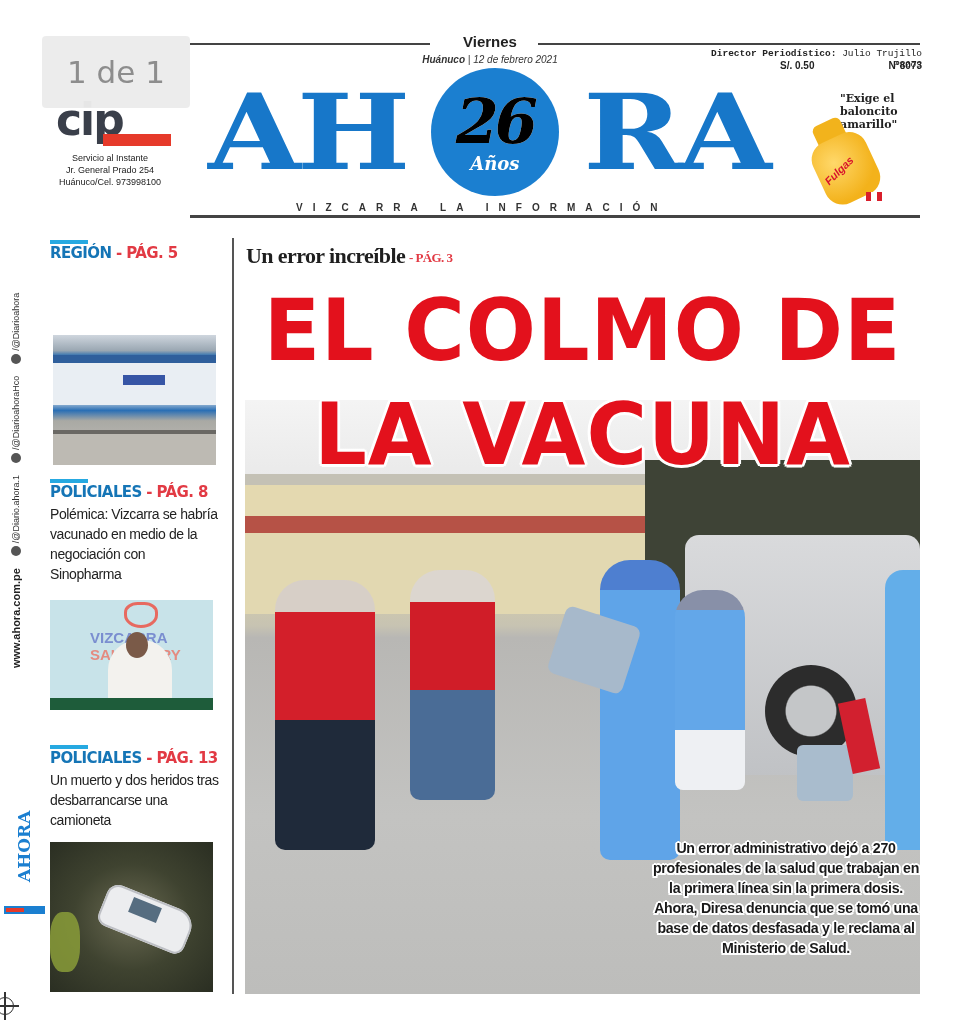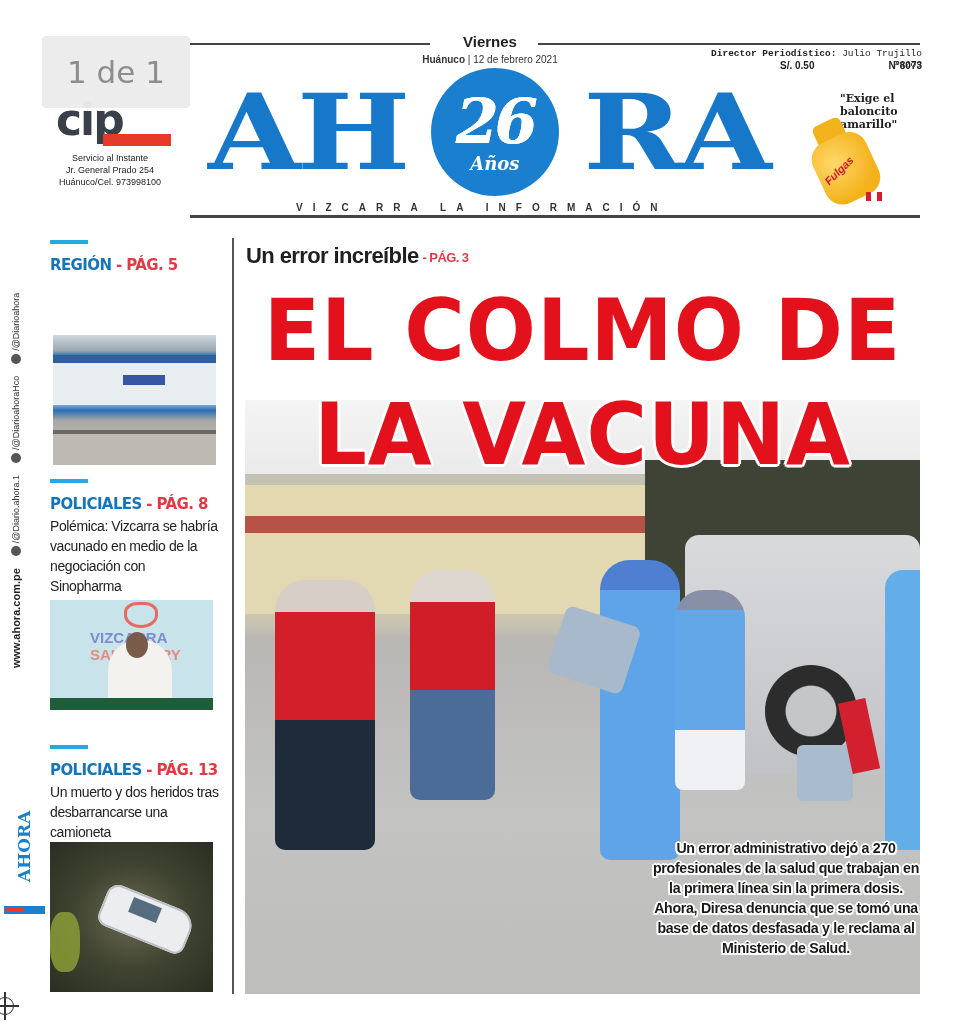--- a/index.html
+++ b/index.html
@@ -11,33 +11,33 @@
   
   .page-pill { left: 42px; top: 36px; width: 148px; height: 72px; background: #ececec; border-radius: 4px;
     display: flex; align-items: center; justify-content: center; color: #8a8a8a; font-size: 31px; font-family: "DejaVu Sans", sans-serif; z-index: 10; opacity: 0.97; }
 
   
   .hr-top-left { left: 190px; top: 43px; width: 240px; height: 2px; background: #444; }
   .hr-top-right { left: 538px; top: 43px; width: 382px; height: 2px; background: #444; }
   .hr-bottom { left: 190px; top: 215px; width: 730px; height: 3px; background: #444; }
 
   .day { left: 440px; top: 33px; width: 100px; text-align: center; font-weight: bold; font-size: 15px; color: #222; }
-  .date-line { left: 400px; top: 54px; width: 180px; text-align: center; font-size: 10px; color: #333; }
+  .date-line { left: 400px; top: 54px; width: 180px; text-align: center; font-size: 10px; color: #333; font-style: italic; }
   .date-line b { font-weight: bold; }
 
   
   .cip-logo { left: 56px; top: 98px; font-size: 44px; font-weight: bold; color: #3a3f4a; letter-spacing: -2px; font-family: "DejaVu Sans", sans-serif; line-height: 1; }
   .cip-bar { left: 103px; top: 134px; width: 68px; height: 12px; background: #e63a2a; }
   .cip-text { left: 40px; top: 152px; width: 140px; text-align: center; font-size: 9px; line-height: 12px; color: #222; }
 
   
   .masthead { left: 208px; top: 76px; width: 560px; height: 112px; display: flex; align-items: center; justify-content: space-between; }
   .mast-letters { font-family: "DejaVu Serif", serif; font-weight: bold; color: #1777c9; font-size: 120px; line-height: 1; letter-spacing: -4px; transform: scaleY(0.88); }
   .mast-circle { width: 128px; height: 128px; border-radius: 50%; background: #1b7fd0; display: flex; flex-direction: column; align-items: center; justify-content: center; color: #fff; margin: 0 -4px; }
-  .mast-26 { font-family: "DejaVu Serif", serif; font-size: 62px; font-weight: bold; font-style: italic; line-height: 1; color: #ffffff; text-shadow: 0 0 0 #fff; letter-spacing: -4px; }
+  .mast-26 { font-family: "DejaVu Serif", serif; font-size: 62px; font-weight: bold; font-style: italic; line-height: 1; color: #000000; text-shadow: 0 0 0 #fff; letter-spacing: -4px; }
   .mast-anos { font-family: "DejaVu Serif", serif; font-style: italic; font-weight: bold; font-size: 18px; line-height: 1; margin-top: 2px; }
   .tagline { left: 296px; top: 202px; font-size: 10px; font-weight: bold; letter-spacing: 10px; color: #333; }
 
   
   .director { left: 700px; top: 48px; width: 222px; text-align: right; font-size: 9.5px; color: #222; font-family: Liberation Mono, monospace; }
   .director b { font-weight: bold; }
   .price-row { left: 780px; top: 60px; width: 142px; display: flex; justify-content: space-between; font-size: 10px; font-weight: bold; color: #222; }
 
   
   .fulgas-quote { left: 840px; top: 92px; width: 80px; font-family: "DejaVu Serif", serif; font-weight: bold; font-size: 11px; line-height: 13px; color: #222; }
@@ -56,21 +56,21 @@
   .vbar { left: 4px; top: 906px; width: 41px; height: 8px; background: #1b7fd0; }
   .vbar span { display: block; width: 18px; height: 4px; margin: 2px; background: #e63a2a; }
   .crosshair { left: -4px; top: 997px; width: 18px; height: 18px; border: 1.5px solid #333; border-radius: 50%; }
   .crosshair::before { content: ""; position: absolute; left: -6px; top: 7px; width: 28px; height: 1.5px; background: #333; }
   .crosshair::after { content: ""; position: absolute; left: 7px; top: -6px; width: 1.5px; height: 28px; background: #333; }
 
   
   .col-divider { left: 232px; top: 238px; width: 2px; height: 756px; background: #555; }
   .sec-accent { width: 38px; height: 4px; background: #26a9e1; }
   .sec { left: 50px; width: 170px; }
-  .sec-head { font-weight: bold; font-size: 15px; margin-top: 12px; white-space: nowrap; font-family: "DejaVu Sans", sans-serif; letter-spacing: -0.6px; }
+  .sec-head { font-weight: bold; font-size: 15px; margin-top: 0; white-space: nowrap; font-family: "DejaVu Sans", sans-serif; letter-spacing: -0.6px; }
   .sec-head .cat { color: #1575b6; }
   .sec-head .pg { color: #e23a44; }
   .sec-body { font-size: 14px; line-height: 20px; color: #222; margin-top: 3px; letter-spacing: -0.4px; }
 
   .thumb { position: absolute; overflow: hidden; }
   .thumb1 { left: 53px; top: 335px; width: 163px; height: 130px; background: linear-gradient(180deg, #cfd6de 0%, #9aa7b2 12%, #2d6fb0 16%, #e7eef2 28%, #d8dfe5 50%, #2a6fb5 58%, #a9a9a4 66%, #c7c4bd 100%); }
   .thumb1 .bld { position: absolute; left: 0; top: 20px; width: 163px; height: 50px; border-top: 8px solid #2f5f9c; background: #e9eef3; }
   .thumb1 .sign { position: absolute; left: 70px; top: 40px; width: 42px; height: 10px; background: #3655a5; }
   .thumb1 .road { position: absolute; left: 0; top: 95px; width: 163px; height: 35px; background: #bdbab3; border-top: 4px solid #6a6864; }
 
@@ -81,21 +81,21 @@
   .thumb2 .person { position: absolute; left: 58px; top: 40px; width: 64px; height: 64px; border-radius: 30px 30px 6px 6px; background: #f3f2ee; }
   .thumb2 .head { position: absolute; left: 76px; top: 32px; width: 22px; height: 26px; border-radius: 50%; background: #7a5a48; }
   .thumb2 .table { position: absolute; left: 0; top: 98px; width: 163px; height: 12px; background: #1e5c3a; }
 
   .thumb3 { left: 50px; top: 842px; width: 163px; height: 150px; background: radial-gradient(ellipse at 50% 50%, #6a6a52 0%, #3f4330 50%, #2a2e22 100%); }
   .thumb3 .car { position: absolute; left: 50px; top: 55px; width: 92px; height: 44px; background: #ecedef; border-radius: 12px 18px 10px 10px; transform: rotate(22deg); box-shadow: inset 0 0 0 2px #bdbfc4; }
   .thumb3 .win { position: absolute; left: 80px; top: 60px; width: 30px; height: 16px; background: #566d80; transform: rotate(22deg); }
   .thumb3 .bush { position: absolute; left: 0; top: 70px; width: 30px; height: 60px; background: #8ea23a; border-radius: 40%; opacity: 0.8; }
 
   
-  .kicker { left: 246px; top: 243px; font-weight: bold; font-size: 22px; color: #1f1f1f; letter-spacing: -0.6px; white-space: nowrap; font-family: Liberation Sans, sans-serif; }
+  .kicker { left: 246px; top: 243px; font-weight: bold; font-size: 22px; color: #1f1f1f; letter-spacing: -0.6px; white-space: nowrap; font-family: Liberation Serif, serif; }
   .kicker .pg { color: #e23a44; font-size: 13px; margin-left: 4px; vertical-align: middle; }
 
   .photo { left: 245px; top: 400px; width: 675px; height: 594px; overflow: hidden;
     background: linear-gradient(180deg, #f4f4f4 0%, #e9e9e9 14%, #c9c6bb 16%, #d8cda7 22%, #b04a3f 26%, #d7cfaa 30%, #c7c3b2 38%, #b8b7b4 40%, #c3c3c1 70%, #bdbdbb 100%); }
   .photo .building { position: absolute; left: 0; top: 74px; width: 420px; height: 140px; background: linear-gradient(180deg, #c4c1b5 0 8%, #e4d9b0 8% 30%, #b65246 30% 42%, #e2d8b1 42% 100%); }
   .photo .trees { position: absolute; left: 400px; top: 60px; width: 275px; height: 160px; background: #3e4336; }
   .photo .truck { position: absolute; left: 440px; top: 135px; width: 235px; height: 240px; background: linear-gradient(180deg, #d9dadc 0%, #c0c2c5 100%); border-radius: 14px 14px 4px 4px; }
   .photo .wheel { position: absolute; left: 520px; top: 265px; width: 92px; height: 92px; border-radius: 50%; background: radial-gradient(circle, #c4c6c8 0 38%, #2c2c2c 40% 100%); }
   .photo .man1 { position: absolute; left: 30px; top: 180px; width: 100px; height: 270px; background: linear-gradient(180deg, #d7cfc7 0 12%, #d31f2a 12% 52%, #1f2a3a 52% 100%); border-radius: 30px 30px 10px 10px; }
   .photo .man2 { position: absolute; left: 165px; top: 170px; width: 85px; height: 230px; background: linear-gradient(180deg, #dcd6cf 0 14%, #d01d28 14% 52%, #4a6c96 52% 100%); border-radius: 30px 30px 10px 10px; }

